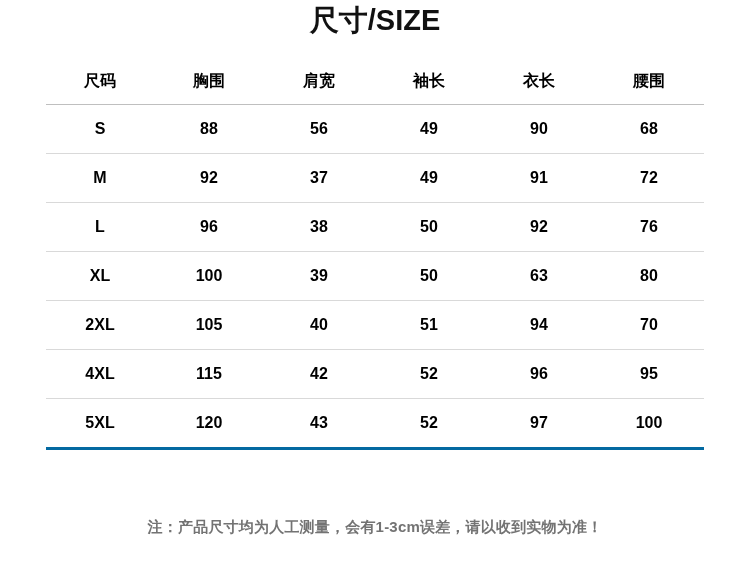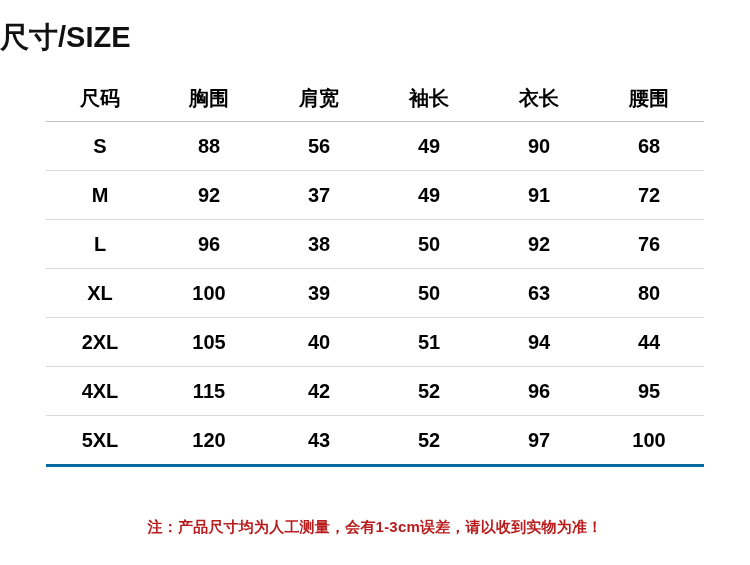--- a/index.html
+++ b/index.html
@@ -14,41 +14,40 @@
     color: #000000;
     overflow: hidden;
   }
   .page {
     width: 750px;
     height: 565px;
     position: relative;
     box-sizing: border-box;
   }
   .title {
-    text-align: left;
+    text-align: center;
     font-size: 29px;
     font-weight: bold;
     letter-spacing: 0px;
-    padding-top: 17px;
     padding-bottom: 0;
     line-height: 40px;
     color: #111111;
   }
   .table-wrap {
     margin: 18px 46px 0 46px;
   }
   table.size-table {
     width: 658px;
     border-collapse: collapse;
     table-layout: fixed;
   }
   table.size-table th,
   table.size-table td {
     text-align: center;
-    font-size: 20px;
+    font-size: 16px;
     font-weight: bold;
     color: #000000;
     height: 48px;
     padding: 0;
     border: none;
     border-bottom: 1px solid #d9d9d9;
   }
   table.size-table thead th {
     height: 46px;
     border-bottom: 1px solid #bfbfbf;
@@ -61,21 +60,21 @@
   .col-2 { width: 110px; }
   .col-3 { width: 110px; }
   .col-4 { width: 110px; }
   .col-5 { width: 110px; }
   .note {
     position: absolute;
     left: 0;
     right: 0;
     top: 518px;
     text-align: center;
-    color: #b91c1c;
+    color: #737373;
     font-size: 15px;
     font-weight: bold;
     letter-spacing: 0.2px;
   }
 </style>
 </head>
 <body>
 
 <div class="page">
 
@@ -125,21 +124,21 @@
           <td class="col-3">50</td>
           <td class="col-4">63</td>
           <td class="col-5">80</td>
         </tr>
         <tr>
           <td class="col-0">2XL</td>
           <td class="col-1">105</td>
           <td class="col-2">40</td>
           <td class="col-3">51</td>
           <td class="col-4">94</td>
-          <td class="col-5">44</td>
+          <td class="col-5">70</td>
         </tr>
         <tr>
           <td class="col-0">4XL</td>
           <td class="col-1">115</td>
           <td class="col-2">42</td>
           <td class="col-3">52</td>
           <td class="col-4">96</td>
           <td class="col-5">95</td>
         </tr>
         <tr>

